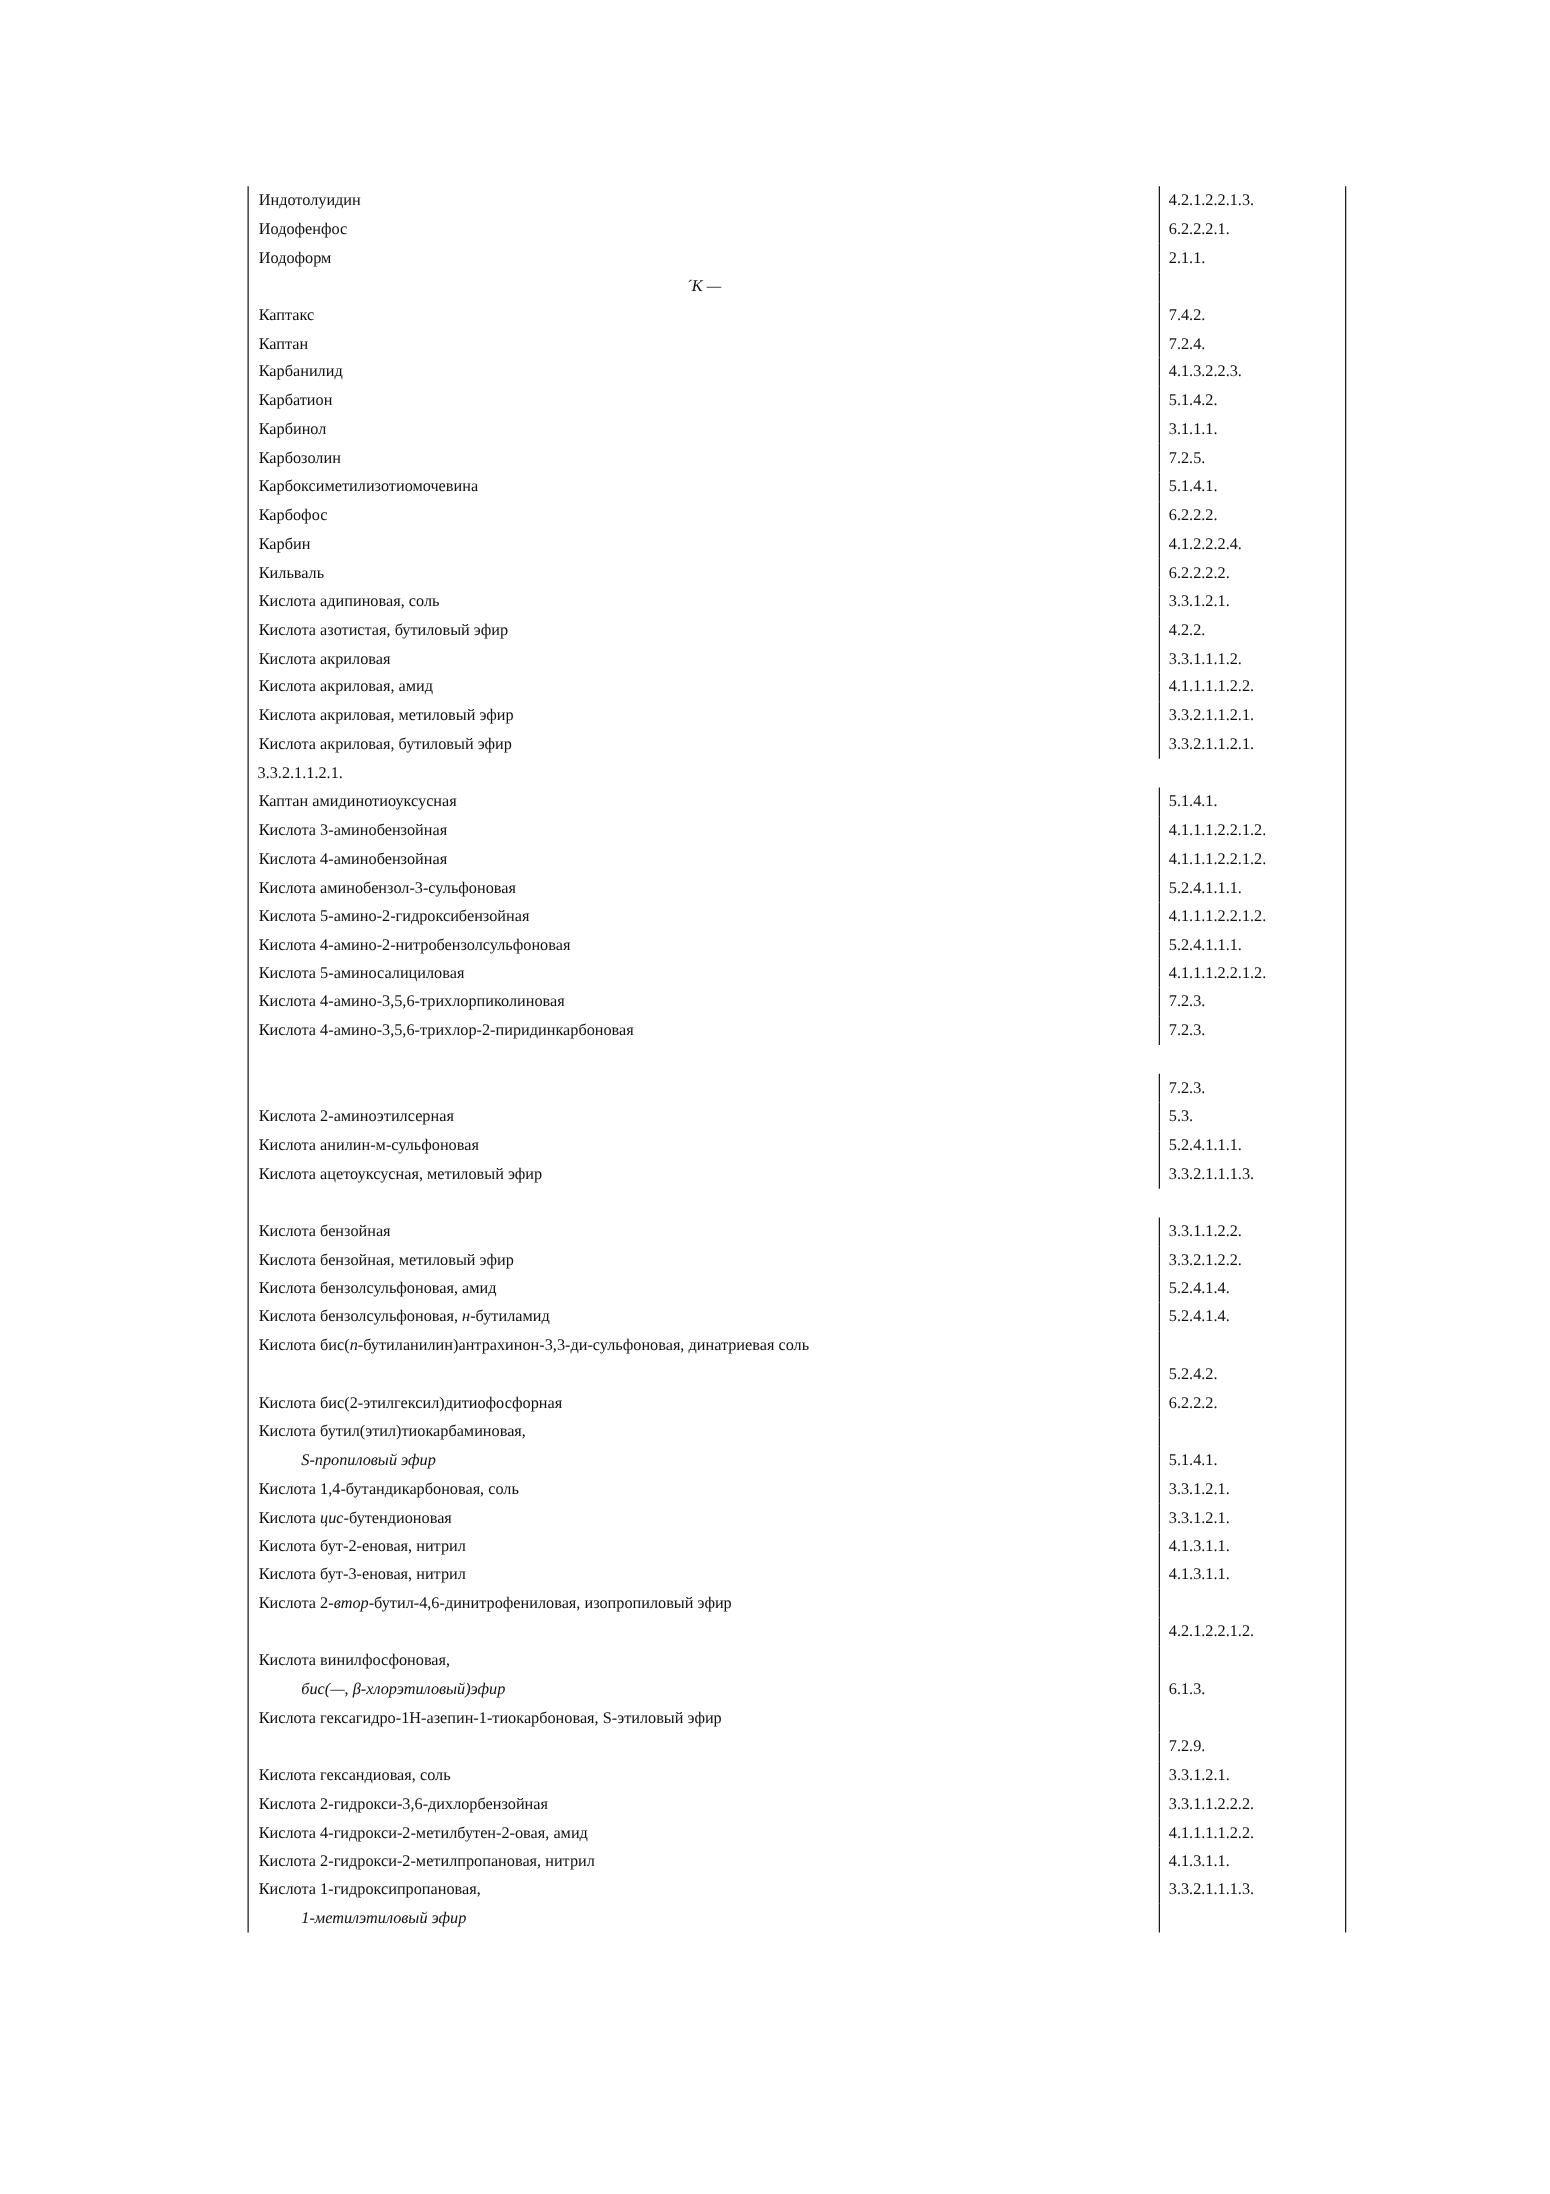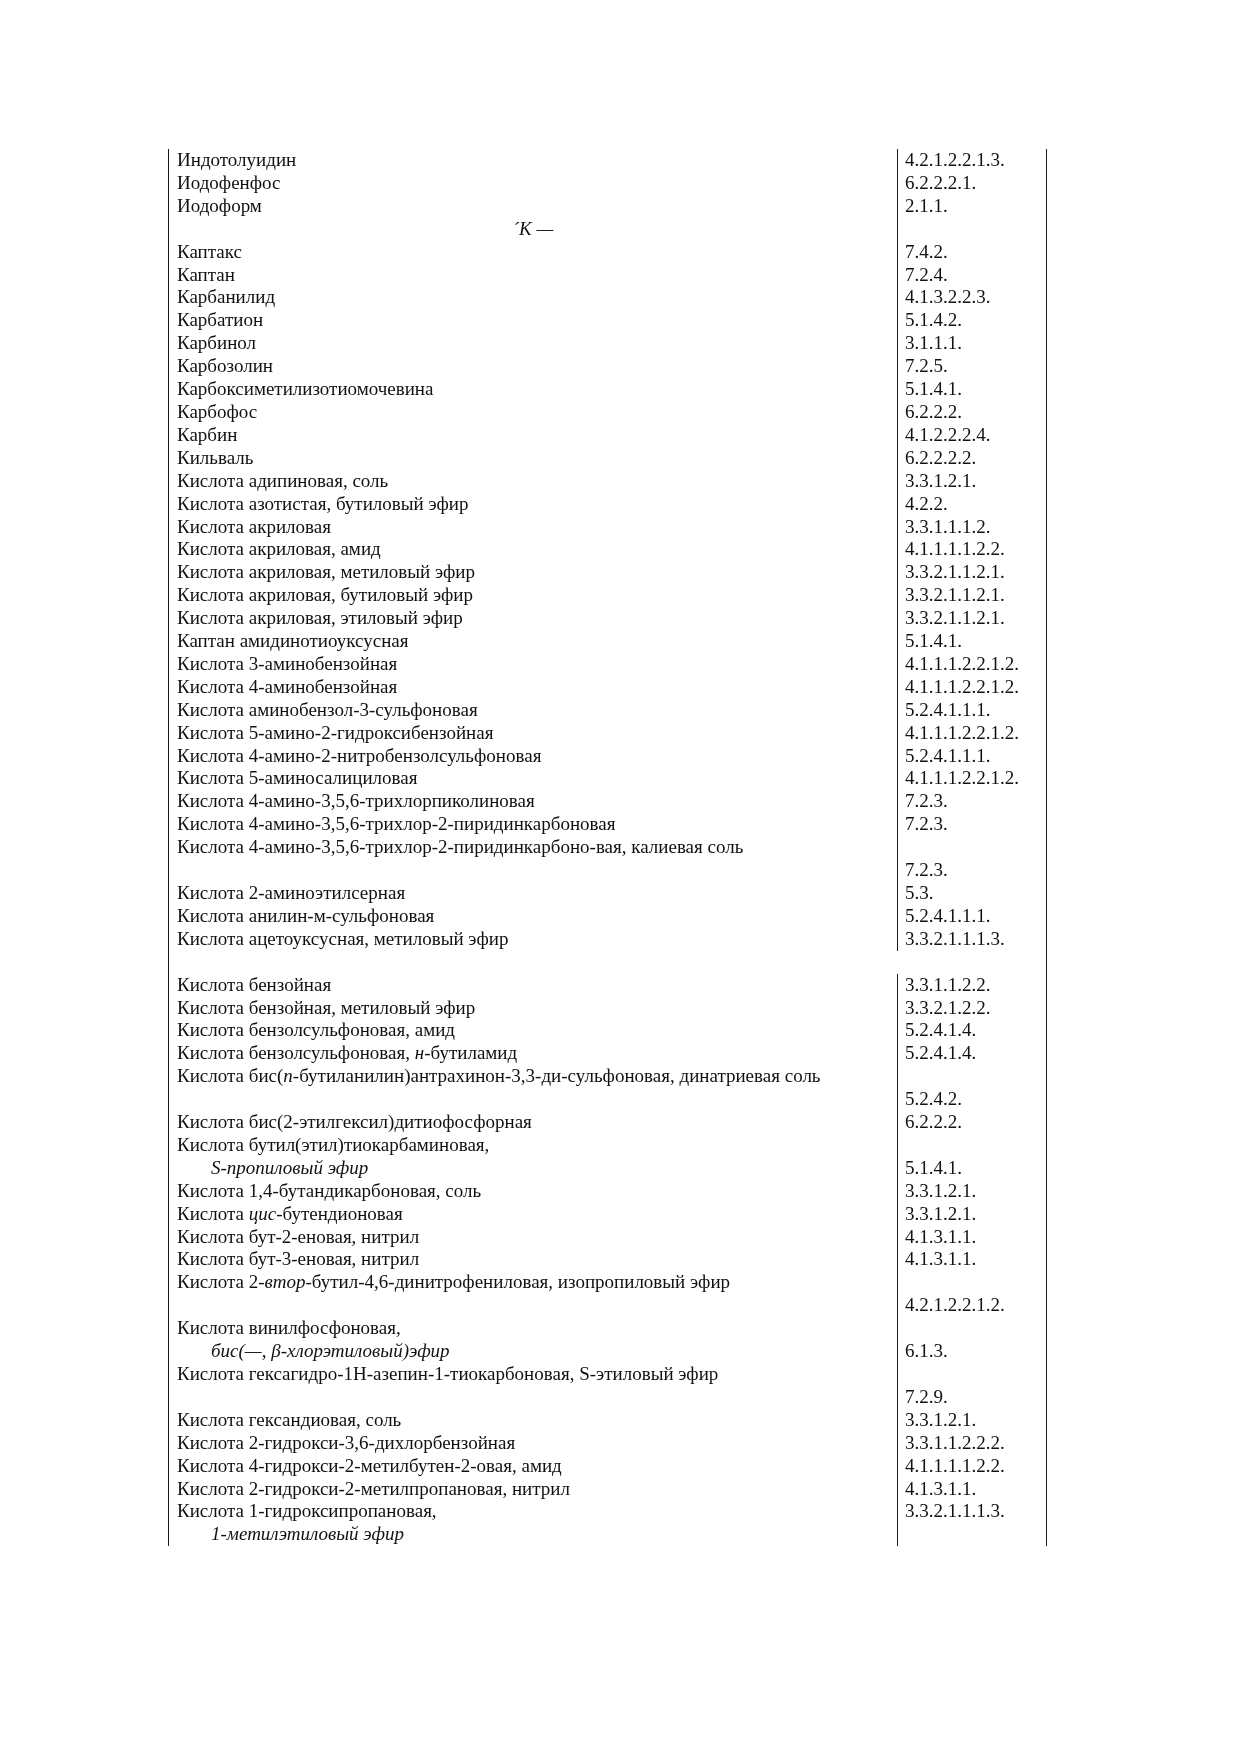--- a/index.html
+++ b/index.html
@@ -3,23 +3,23 @@
 <meta charset="utf-8">
 <style>
   html,body{margin:0;padding:0;background:#ffffff;}
   body{
     width:1240px;height:1755px;position:relative;
     font-family:"Liberation Serif","DejaVu Serif",serif;
     color:#111;
     -webkit-font-smoothing:antialiased;
   }
   .index-table{
-    position:absolute;left:168px;top:149px;width:877px;
+    position:absolute;left:198px;top:149px;width:877px;
     border-left:1px solid #1a1a1a;border-right:1px solid #1a1a1a;
-    font-size:19px;line-height:22.9px;
+    font-size:13px;line-height:22.9px;
   }
   .row{display:flex;min-height:22.9px;}
   .cell{white-space:nowrap;overflow:visible;}
   .name{
     width:729px;flex:0 0 729px;box-sizing:border-box;
     border-right:1px solid #1a1a1a;
     padding-left:8px;
   }
   .name.indent{padding-left:42px;font-style:italic;}
   .name.section{
@@ -109,21 +109,20 @@
     </div>
     <div class="row">
       <div class="cell name"><span>Кислота акриловая, метиловый эфир</span></div>
       <div class="cell code">3.3.2.1.1.2.1.</div>
     </div>
     <div class="row">
       <div class="cell name"><span>Кислота акриловая, бутиловый эфир</span></div>
       <div class="cell code">3.3.2.1.1.2.1.</div>
     </div>
     <div class="row">
-      <div class="cell name"><span>Кислота акриловая, этиловый эфир</span></div>
       <div class="cell code">3.3.2.1.1.2.1.</div>
     </div>
     <div class="row">
       <div class="cell name"><span>Каптан амидинотиоуксусная</span></div>
       <div class="cell code">5.1.4.1.</div>
     </div>
     <div class="row">
       <div class="cell name"><span>Кислота 3-аминобензойная</span></div>
       <div class="cell code">4.1.1.1.2.2.1.2.</div>
     </div>
@@ -149,21 +148,20 @@
     </div>
     <div class="row">
       <div class="cell name"><span>Кислота 4-амино-3,5,6-трихлорпиколиновая</span></div>
       <div class="cell code">7.2.3.</div>
     </div>
     <div class="row">
       <div class="cell name"><span>Кислота 4-амино-3,5,6-трихлор-2-пиридинкарбоновая</span></div>
       <div class="cell code">7.2.3.</div>
     </div>
     <div class="row">
-      <div class="cell name"><span>Кислота 4-амино-3,5,6-трихлор-2-пиридинкарбоно-вая, калиевая соль</span></div>
       <div class="cell code"></div>
     </div>
     <div class="row">
       <div class="cell name"></div>
       <div class="cell code">7.2.3.</div>
     </div>
     <div class="row">
       <div class="cell name"><span>Кислота 2-аминоэтилсерная</span></div>
       <div class="cell code">5.3.</div>
     </div>

